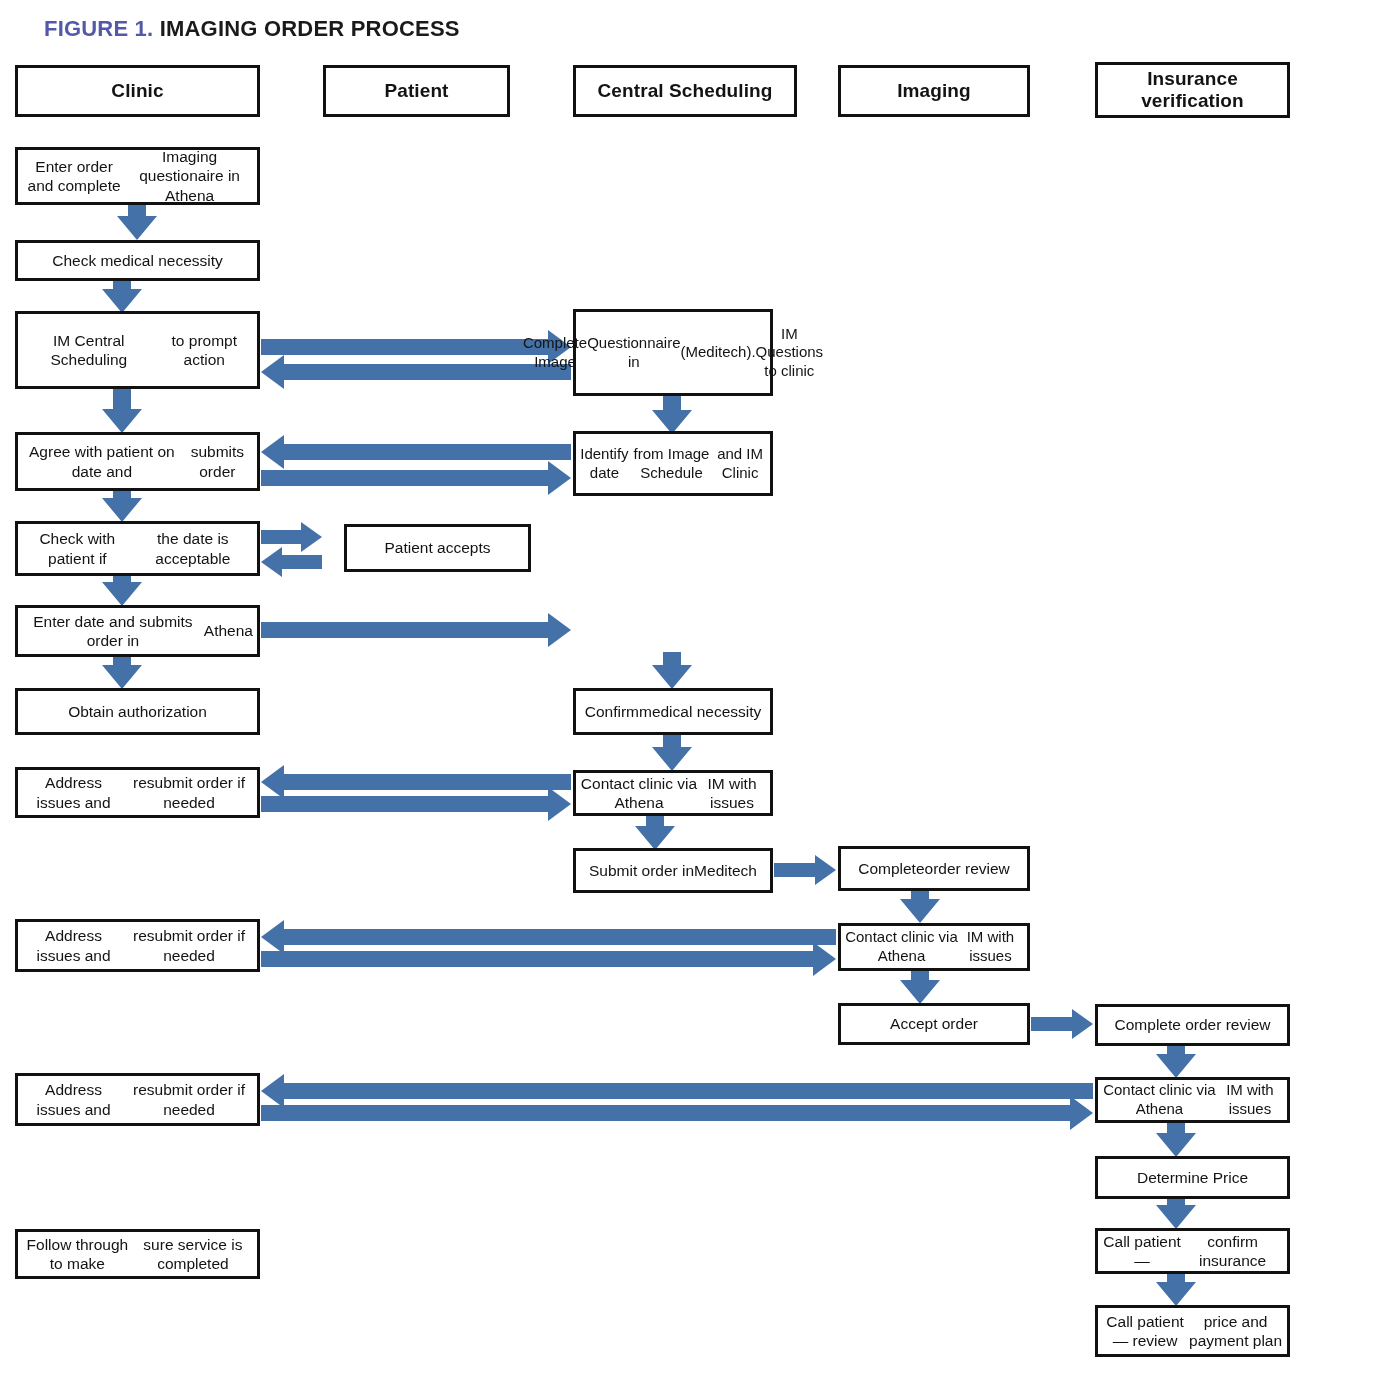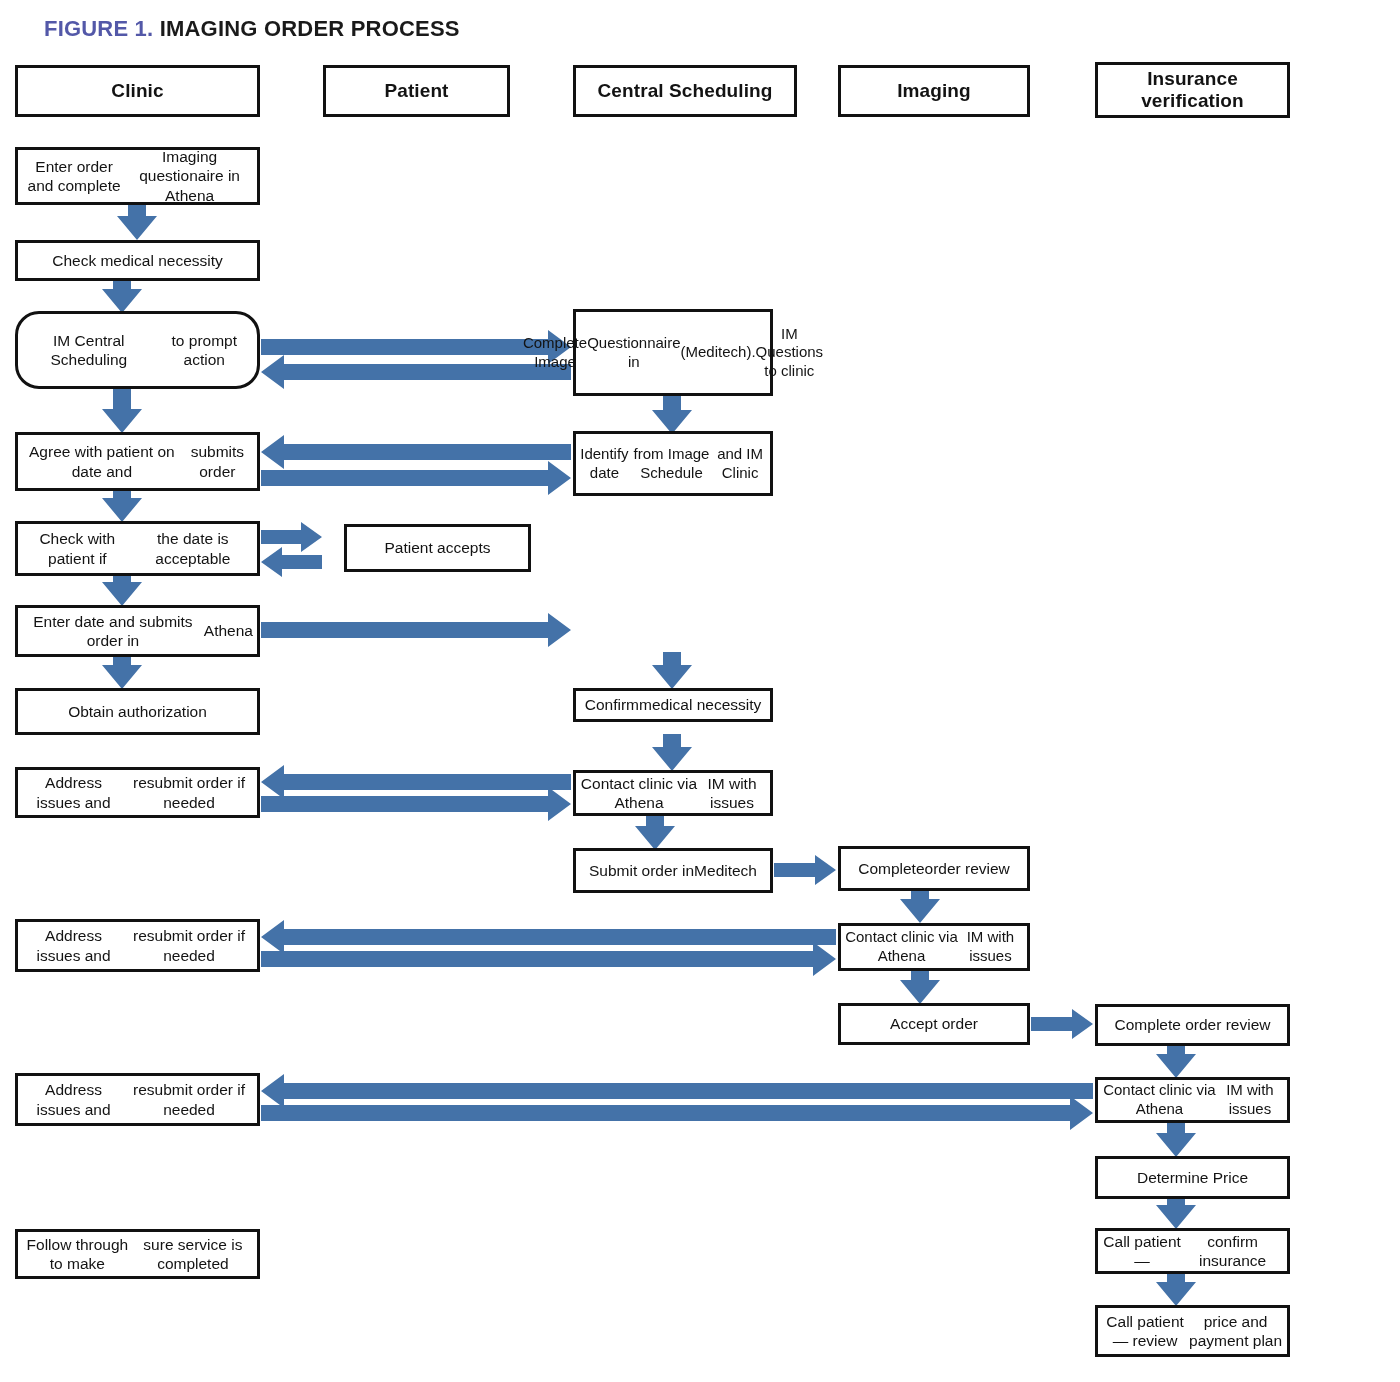--- a/index.html
+++ b/index.html
@@ -220,21 +220,21 @@
   <div class="node" style="left:15px; top:147px; width:245px; height:58px;">
     <span>Enter order and complete</span>
       <br>
     <span>Imaging questionaire in Athena</span>
   </div>
 
   <div class="node" style="left:15px; top:240px; width:245px; height:41px;">
     <span>Check medical necessity</span>
   </div>
 
-  <div class="node" style="left:15px; top:311px; width:245px; height:78px;border-radius:24px;">
+  <div class="node" style="left:15px; top:311px; width:245px; height:78px;">
     <span>IM Central Scheduling</span>
       <br>
     <span>to prompt action</span>
   </div>
 
   <div class="node" style="left:15px; top:432px; width:245px; height:59px;">
     <span>Agree with patient on date and</span>
       <br>
     <span>submits order</span>
   </div>
@@ -295,21 +295,21 @@
 
   <div class="node" style="left:573px; top:431px; width:200px; height:65px; font-size:15px; line-height:1.25;">
     <span>Identify date</span>
       <br>
     <span>from Image Schedule</span>
       <br>
     <span>and IM Clinic</span>
   </div>
 
 
-  <div class="node" style="left:573px; top:688px; width:200px; height:34px;">
+  <div class="node" style="left:573px; top:688px; width:200px; height:47px;">
     <span>Confirm</span>
       <br>
     <span>medical necessity</span>
   </div>
 
   <div class="node" style="left:573px; top:770px; width:200px; height:46px;">
     <span>Contact clinic via Athena</span>
       <br>
     <span>IM with issues</span>
   </div>

